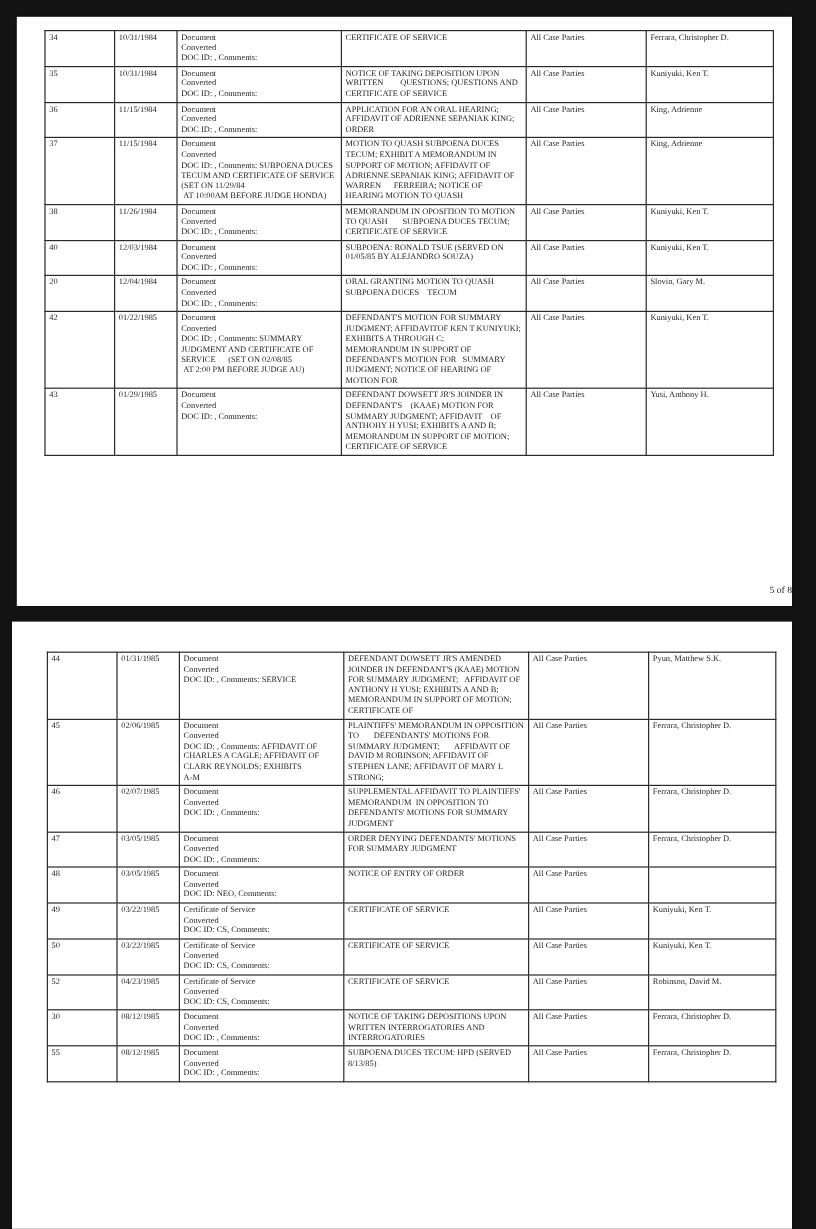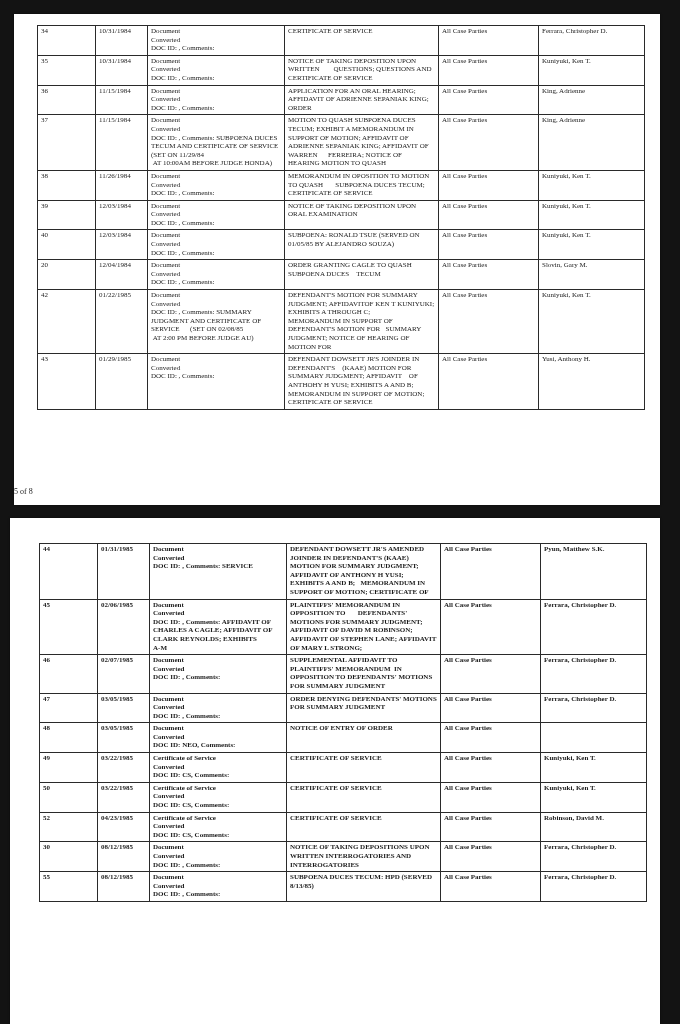--- a/index.html
+++ b/index.html
@@ -9,21 +9,21 @@
     position:relative;
     font-family:"Liberation Serif", serif;
     overflow:hidden;
   }
   .page{
     position:absolute;
     background:#ffffff;
     box-shadow:0 0 2px rgba(0,0,0,.6);
   }
   #page-0{left:14px;top:14px;width:646px;height:491px;}
-  #page-1{left:10px;top:518px;width:650px;height:506px;font-weight:bold;}
+  #page-1{left:10px;top:518px;width:650px;height:506px;}
   table.docket{
     border-collapse:collapse;
     table-layout:fixed;
     width:607px;
   }
   #page-0 table.docket{margin:11px 0 0 23px;}
   #page-1 table.docket{margin:25px 0 0 29px;}
   table.docket td{
     border:1px solid #2a2a2a;
     vertical-align:top;
@@ -32,21 +32,21 @@
     padding:1px 3px 2px 3px;
     color:#1c1c1c;
     white-space:pre-wrap;
     word-wrap:break-word;
     overflow:hidden;
   }
   td.c-num{padding-left:2px;}
   .footer{
     position:absolute;
     left:0;width:100%;
-    text-align:left;
+    text-align:right;
     font-size:8px;
     color:#1c1c1c;
   }
   #page-0 .footer{bottom:9px;}
   #page-1 .footer{bottom:11px;}
 </style>
 </head>
 <body>
 
 <div class="page" id="page-0">
@@ -109,49 +109,39 @@
     <td class="c-num">38</td>
     <td class="c-date">11/26/1984</td>
     <td class="c-doc">Document
 Converted
 DOC ID: , Comments:</td>
     <td class="c-desc">MEMORANDUM IN OPOSITION TO MOTION TO QUASH       SUBPOENA DUCES TECUM; CERTIFICATE OF SERVICE</td>
     <td class="c-parties">All Case Parties</td>
     <td class="c-attorney">Kuniyuki, Ken T.</td>
   </tr>
 
-  <tr>
-    <td class="c-num">39</td>
-    <td class="c-date">12/03/1984</td>
-    <td class="c-doc">Document
-Converted
-DOC ID: , Comments:</td>
-    <td class="c-desc">NOTICE OF TAKING DEPOSITION UPON ORAL EXAMINATION</td>
-    <td class="c-parties">All Case Parties</td>
-    <td class="c-attorney">Kuniyuki, Ken T.</td>
-  </tr>
 
   <tr>
     <td class="c-num">40</td>
     <td class="c-date">12/03/1984</td>
     <td class="c-doc">Document
 Converted
 DOC ID: , Comments:</td>
     <td class="c-desc">SUBPOENA: RONALD TSUE (SERVED ON 01/05/85 BY ALEJANDRO SOUZA)</td>
     <td class="c-parties">All Case Parties</td>
     <td class="c-attorney">Kuniyuki, Ken T.</td>
   </tr>
 
   <tr>
     <td class="c-num">20</td>
     <td class="c-date">12/04/1984</td>
     <td class="c-doc">Document
 Converted
 DOC ID: , Comments:</td>
-    <td class="c-desc">ORDER GRANTING CAGLE TO QUASH SUBPOENA DUCES    TECUM</td>
+    <td class="c-desc">ORAL GRANTING MOTION TO QUASH SUBPOENA DUCES    TECUM</td>
     <td class="c-parties">All Case Parties</td>
     <td class="c-attorney">Slovin, Gary M.</td>
   </tr>
 
   <tr>
     <td class="c-num">42</td>
     <td class="c-date">01/22/1985</td>
     <td class="c-doc">Document
 Converted
 DOC ID: , Comments: SUMMARY JUDGMENT AND CERTIFICATE OF SERVICE      (SET ON 02/08/85

